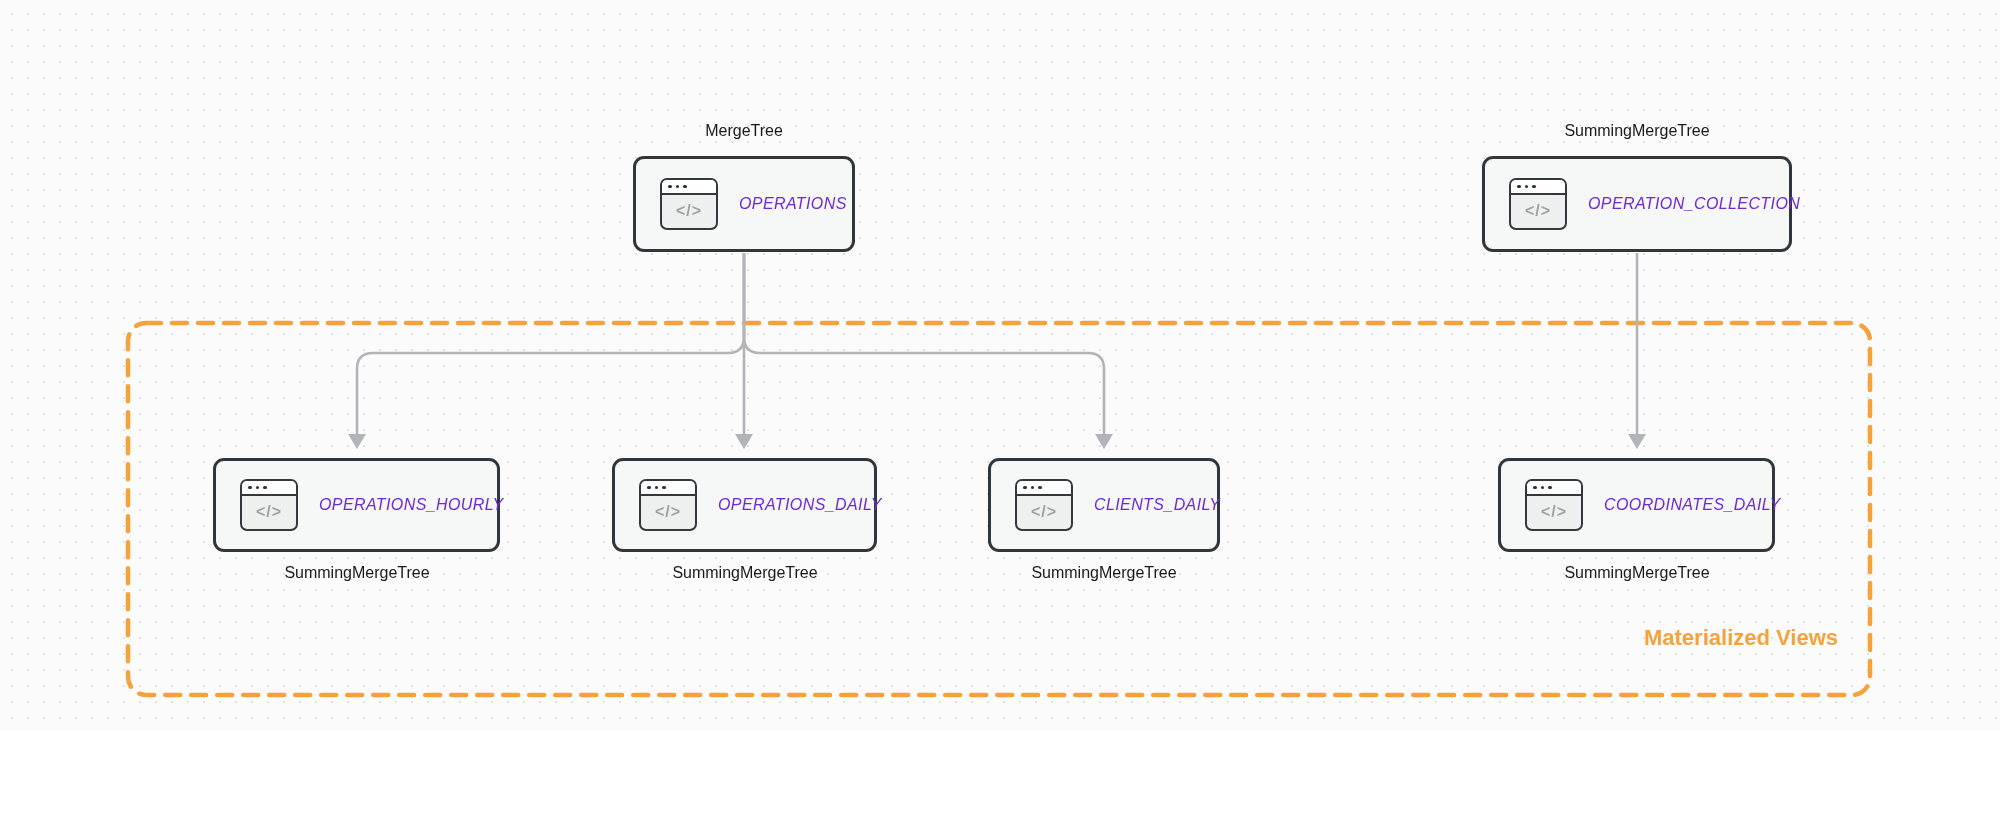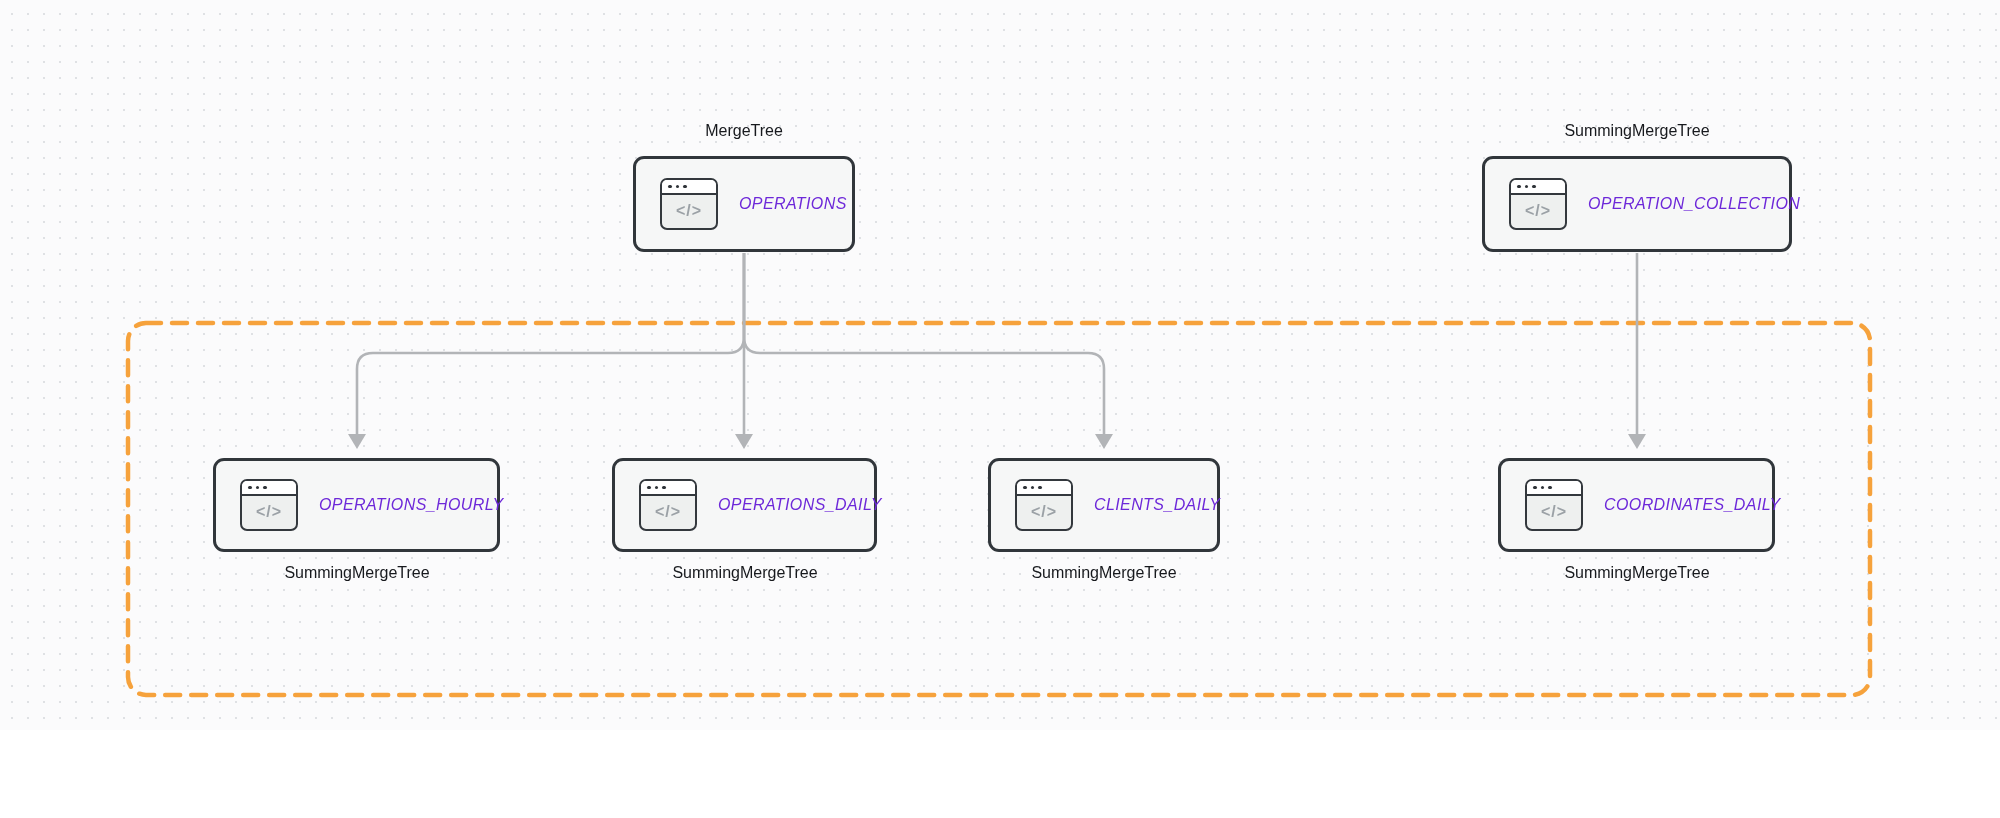--- a/index.html
+++ b/index.html
@@ -194,14 +194,15 @@
       <div class="bar">
         <span class="dot"></span>
         <span class="dot"></span>
         <span class="dot"></span>
       </div>
       <div class="body">&lt;/&gt;</div>
     </div>
     <span class="title">COORDINATES_DAILY</span>
   </div>
 
+  <div class="group-label">Materialized Views</div>
 
 </div>
 
 </body></html>

